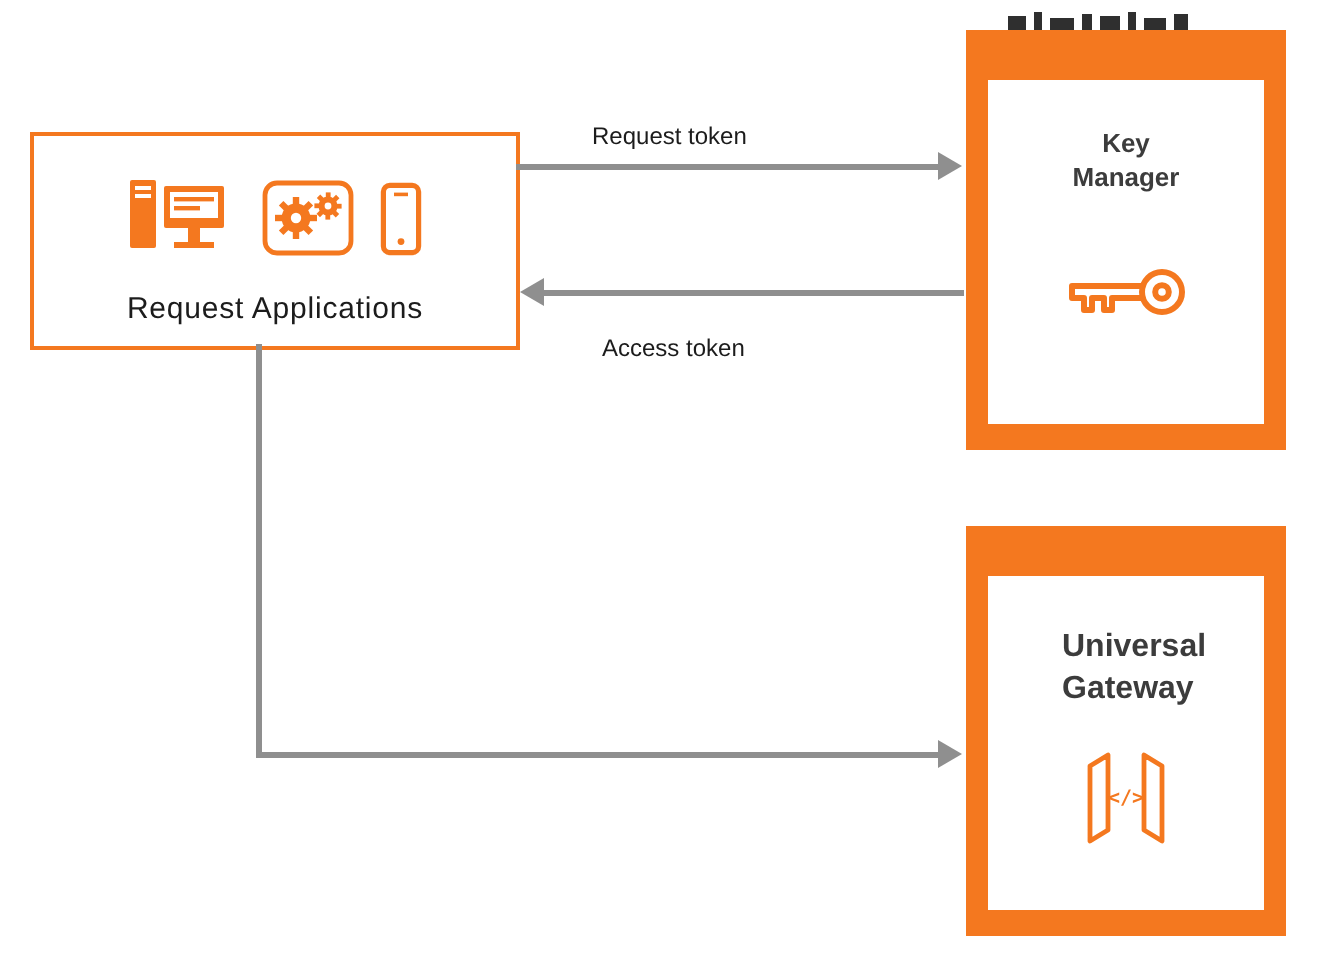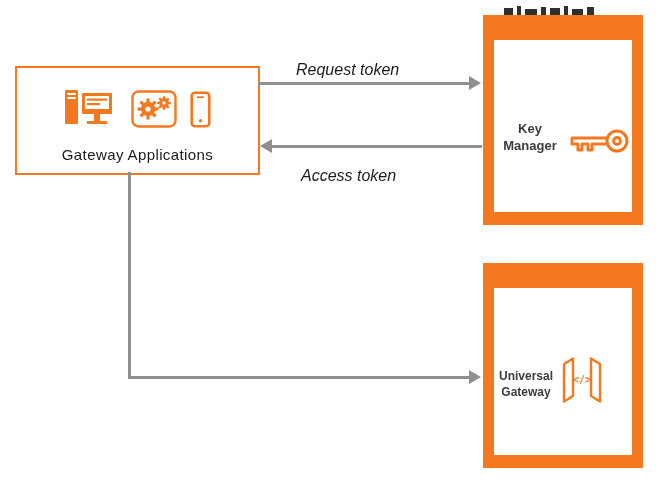--- a/index.html
+++ b/index.html
@@ -17,37 +17,37 @@
   .client-icons{position:absolute;top:16px;left:0;right:0;height:50px;
     display:flex;justify-content:center;align-items:center;gap:13px;}
   .client-label{position:absolute;left:0;right:0;bottom:10px;text-align:center;
     font-size:15px;color:var(--ink);letter-spacing:.4px;}
 
   
   .panel{position:absolute;width:160px;background:var(--orange);}
   .panel.key{left:483px;top:15px;height:210px;}
   .panel.gw{left:483px;top:263px;height:205px;}
   .panel-inner{position:absolute;left:11px;right:11px;top:25px;bottom:13px;background:#fff;
-    display:flex;flex-direction:row;align-items:center;}
+    display:flex;flex-direction:column;align-items:center;}
   .panel-label{font-weight:bold;color:#3C3C3C;text-align:center;line-height:1.3;}
   .key .panel-label{margin-top:24px;font-size:13px;width:72px;}
-  .gw  .panel-label{margin-top:26px;font-size:12px;width:64px;}
+  .gw  .panel-label{margin-top:26px;font-size:16px;width:64px;}
   .key .panel-icon{margin-top:30px;}
   .gw  .panel-icon{margin-top:16px;}
 
   
   .h-line{position:absolute;height:3px;background:var(--arrow);}
   .v-line{position:absolute;width:3px;background:var(--arrow);}
   .head-right{position:absolute;width:0;height:0;
     border-top:7px solid transparent;border-bottom:7px solid transparent;
     border-left:12px solid var(--arrow);}
   .head-left{position:absolute;width:0;height:0;
     border-top:7px solid transparent;border-bottom:7px solid transparent;
     border-right:12px solid var(--arrow);}
-  .arrow-label{position:absolute;font-size:16px;color:var(--ink);white-space:nowrap;font-style:italic;}
+  .arrow-label{position:absolute;font-size:12px;color:var(--ink);white-space:nowrap;}
 
   
   .cropped{position:absolute;left:504px;top:4px;height:11px;display:flex;
     align-items:flex-end;gap:4px;}
   .cropped span{display:inline-block;background:#2F2F2F;}
 </style>
 </head>
 <body>
 
 <div class="canvas">
@@ -108,21 +108,21 @@
         <circle cx="33" cy="13" r="1.7" fill="#fff"></circle>
       </svg>
 
       <svg width="21" height="37" viewBox="0 0 21 37">
         <rect x="1.7" y="1.7" width="17.6" height="33.6" rx="3.2" fill="none" stroke="#F4781F" stroke-width="2.6"></rect>
         <rect x="7" y="5.3" width="7" height="1.8" fill="#F4781F"></rect>
         <circle cx="10.5" cy="29.8" r="1.7" fill="#F4781F"></circle>
       </svg>
 
     </div>
-    <div class="client-label">Gateway Applications</div>
+    <div class="client-label">Request Applications</div>
   </div>
 
   <div class="panel key">
     <div class="panel-inner">
       <div class="panel-label">Key Manager</div>
       <svg class="panel-icon" width="66" height="36" viewBox="0 0 66 36">
         <g fill="none" stroke="#F4781F" stroke-width="3" stroke-linejoin="round" stroke-linecap="round">
           <circle cx="51" cy="18" r="10"></circle>
           <circle cx="51" cy="18" r="3.4"></circle>
           <path d="M41 15 L6 15 L6 21 L12 21 L12 27 L16 27 L16 21 L22 21 L22 27 L26 27 L26 21 L41 21"></path>

